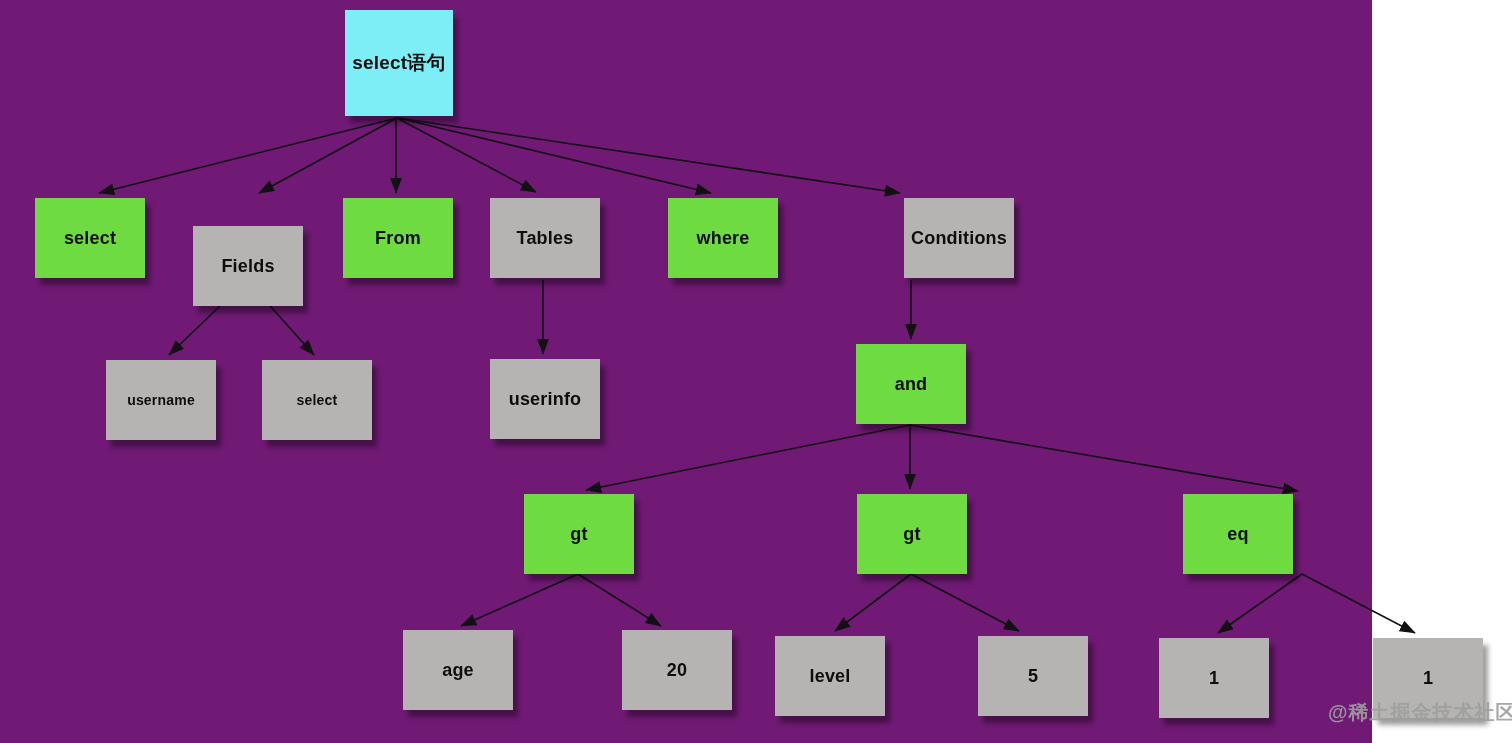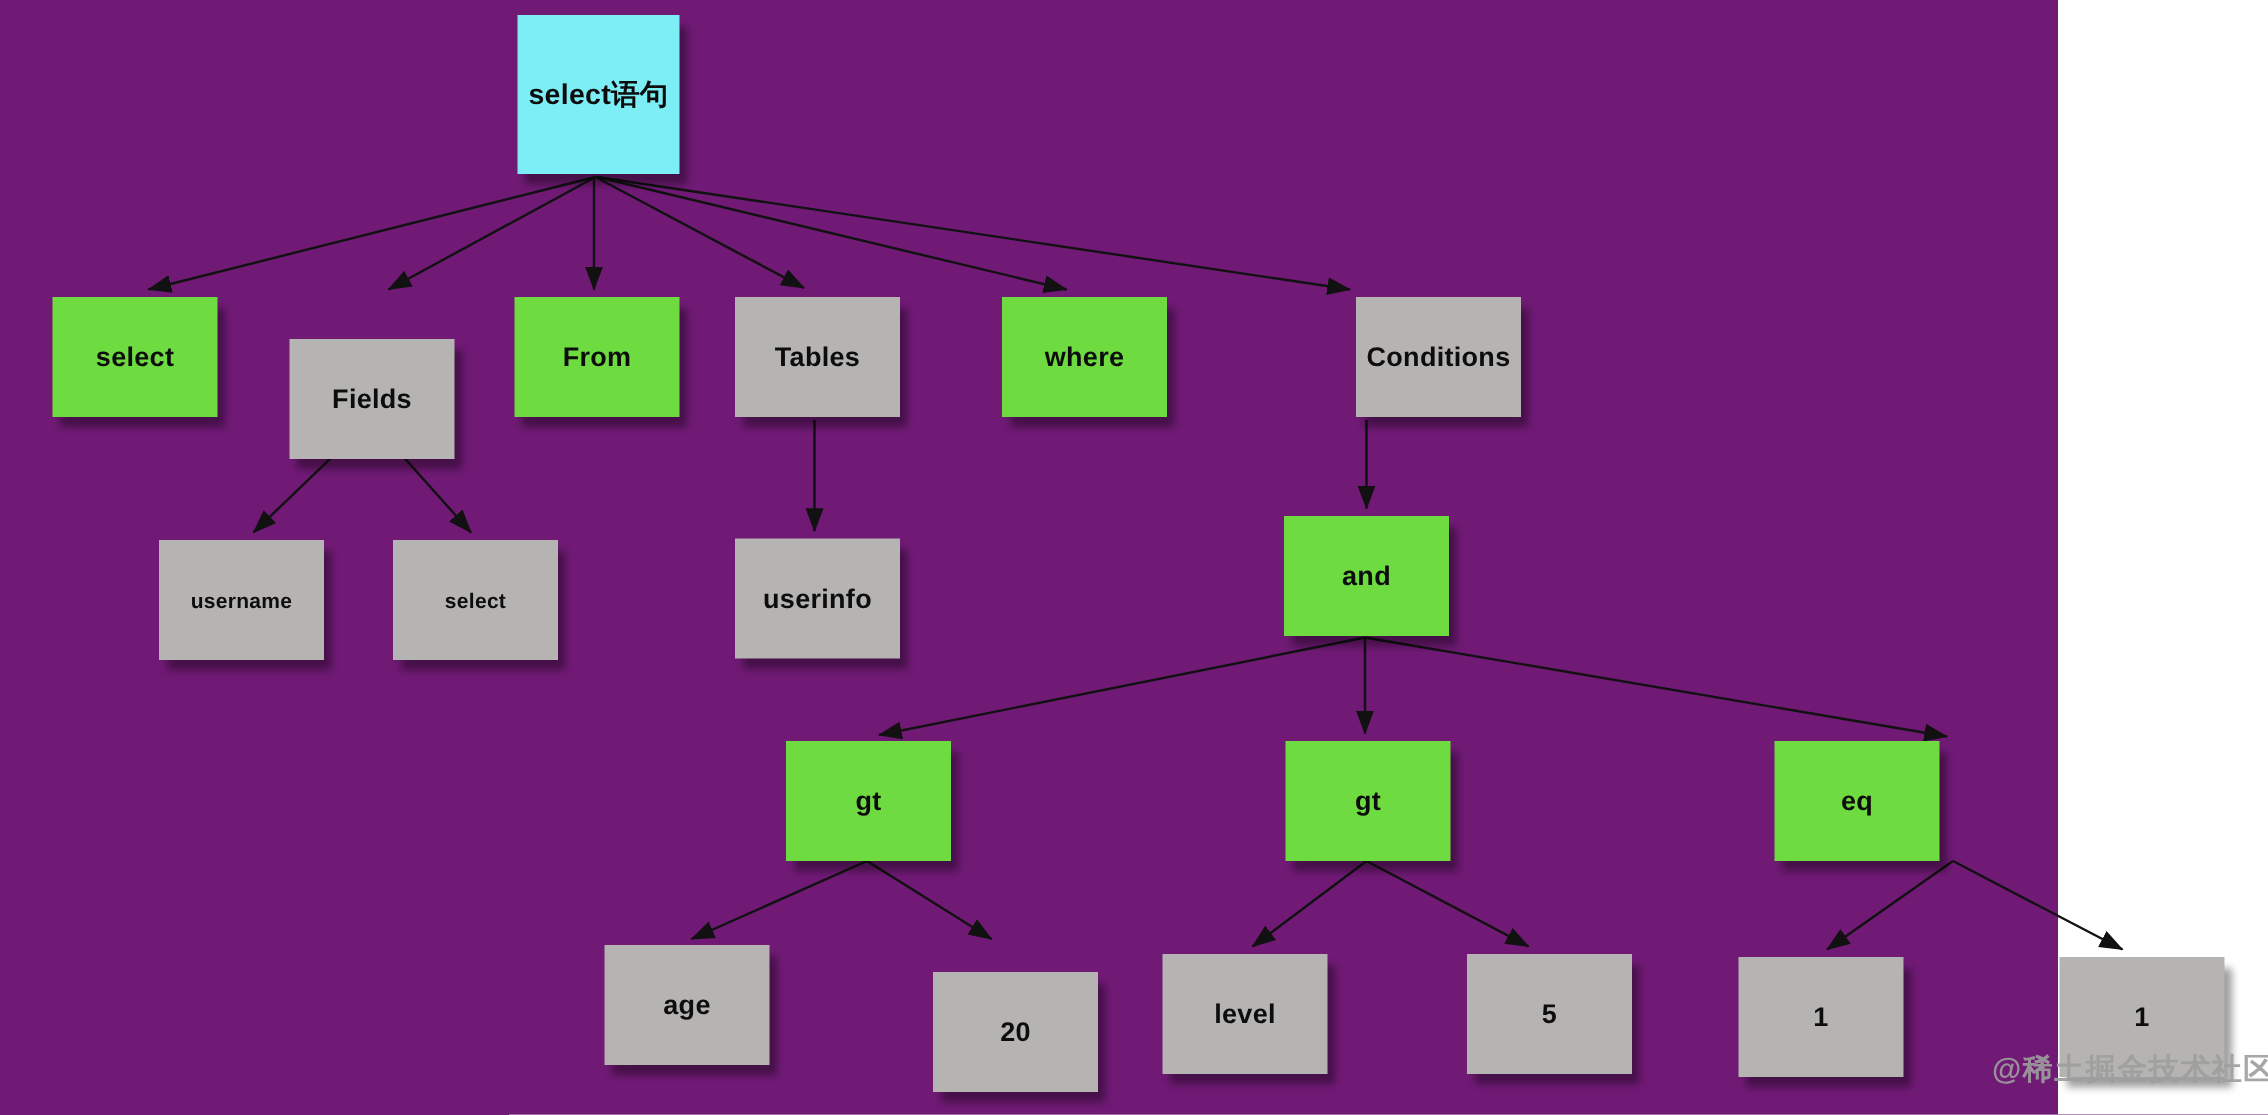--- a/index.html
+++ b/index.html
@@ -101,20 +101,20 @@
   <div class="node operand small" style="left:106px; top:360px;">username</div>
   <div class="node operand small" style="left:262px; top:360px;">select</div>
   <div class="node operand" style="left:490px; top:359px;">userinfo</div>
   <div class="node keyword" style="left:856px; top:344px;">and</div>
 
   <div class="node keyword" style="left:524px;  top:494px;">gt</div>
   <div class="node keyword" style="left:857px;  top:494px;">gt</div>
   <div class="node keyword" style="left:1183px; top:494px;">eq</div>
 
   <div class="node operand" style="left:403px;  top:630px;">age</div>
-  <div class="node operand" style="left:622px;  top:648px;">20</div>
+  <div class="node operand" style="left:622px;  top:630px;">20</div>
   <div class="node operand" style="left:775px;  top:636px;">level</div>
   <div class="node operand" style="left:978px;  top:636px;">5</div>
   <div class="node operand" style="left:1159px; top:638px;">1</div>
   <div class="node operand" style="left:1373px; top:638px;">1</div>
 
   <div class="watermark">@稀土掘金技术社区</div>
 </div>
 
 </body></html>

